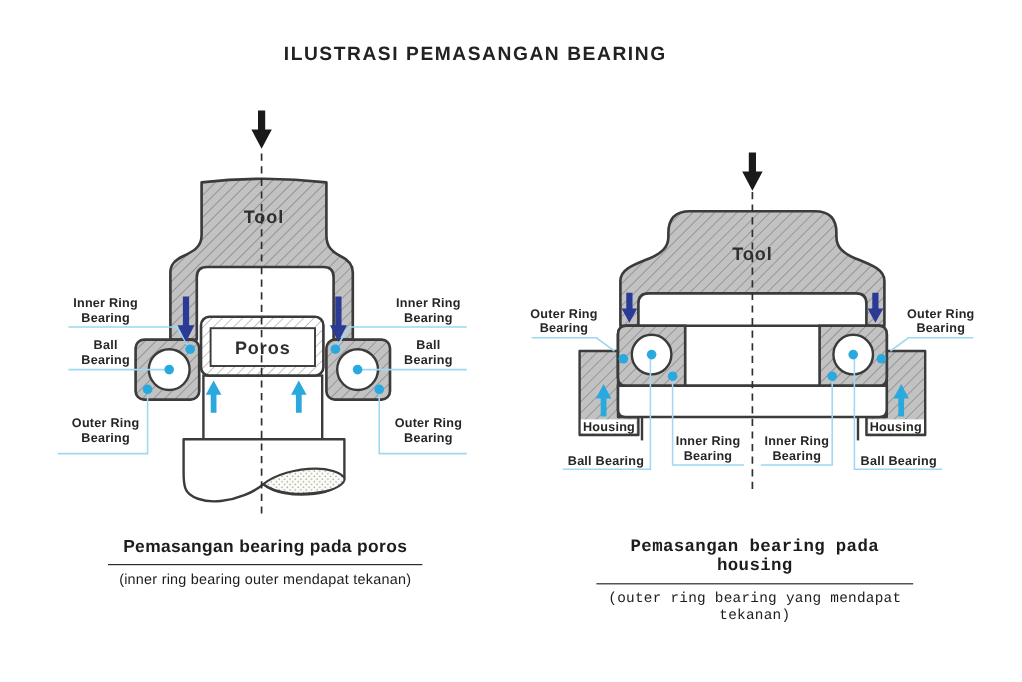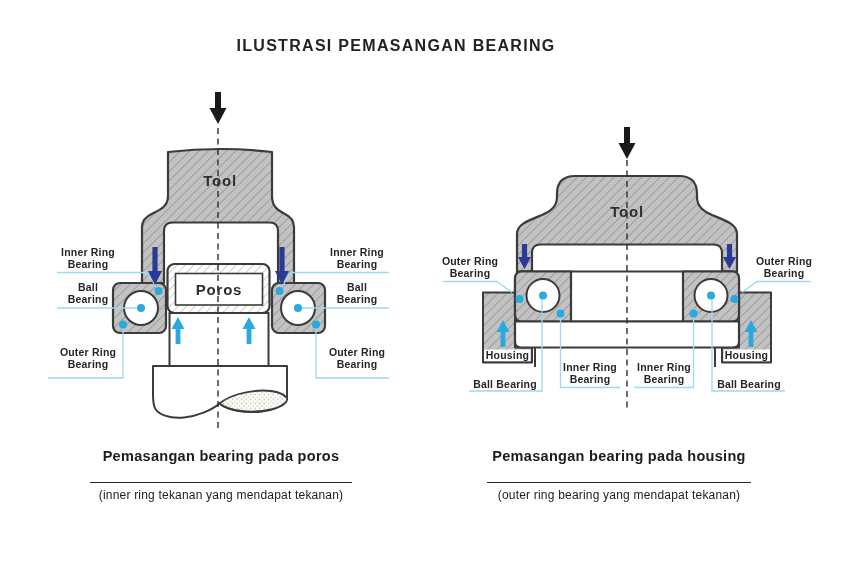--- a/index.html
+++ b/index.html
@@ -10,21 +10,21 @@
   .page-title{
     position:absolute;top:37px;left:0;width:792px;text-align:center;
     font-size:16px;font-weight:700;letter-spacing:1.3px;color:#222222;
   }
   svg{position:absolute;top:0;left:0;}
   svg text{font-family:"Liberation Sans", sans-serif;}
   .lbl{font-size:10.5px;font-weight:700;fill:#262626;letter-spacing:0.2px;}
   .part{font-size:15px;font-weight:700;fill:#2f2f2f;letter-spacing:0.8px;}
   .caption-block{position:absolute;text-align:center;color:#1c1c1c;}
   .caption-main{display:block;font-size:14.5px;font-weight:700;letter-spacing:0.3px;
-    padding-bottom:18px;border-bottom:1.6px solid #2a2a2a;}
+    padding-bottom:6px;border-bottom:1.6px solid #2a2a2a;}
   .caption-sub{display:block;font-size:12px;font-weight:500;padding-top:5px;letter-spacing:0.2px;}
 </style>
 </head>
 <body>
 
 <div class="page-title">ILUSTRASI PEMASANGAN BEARING</div>
 
 <svg width="852" height="568" viewBox="0 0 852 568">
   <defs>
     <pattern id="hatchGray" width="6.5" height="6.5" patternUnits="userSpaceOnUse" patternTransform="rotate(45)">
@@ -185,18 +185,18 @@
       <text class="lbl" x="664" y="383">Bearing</text>
 
       <text class="lbl" x="505" y="387.5">Ball Bearing</text>
       <text class="lbl" x="749" y="387.5">Ball Bearing</text>
     </g>
   </g>
 </svg>
 
 <div class="caption-block" style="left:90px;top:448px;width:262px;">
   <span class="caption-main">Pemasangan bearing pada poros</span>
-  <span class="caption-sub">(inner ring tekanan yang mendapat tekanan)</span>
+  <span class="caption-sub">(inner ring bearing outer mendapat tekanan)</span>
 </div>
-<div class="caption-block" style="left:487px;top:448px;width:264px;">
+<div class="caption-block" style="left:497px;top:448px;width:264px;font-family:Liberation Mono, monospace;">
   <span class="caption-main">Pemasangan bearing pada housing</span>
   <span class="caption-sub">(outer ring bearing yang mendapat tekanan)</span>
 </div>
 
 </body></html>

